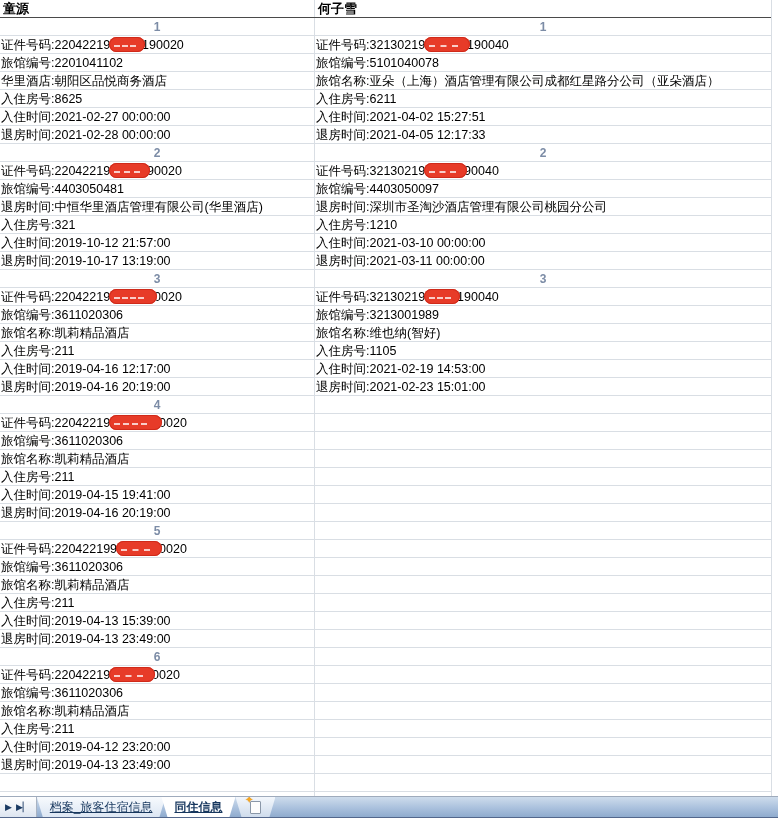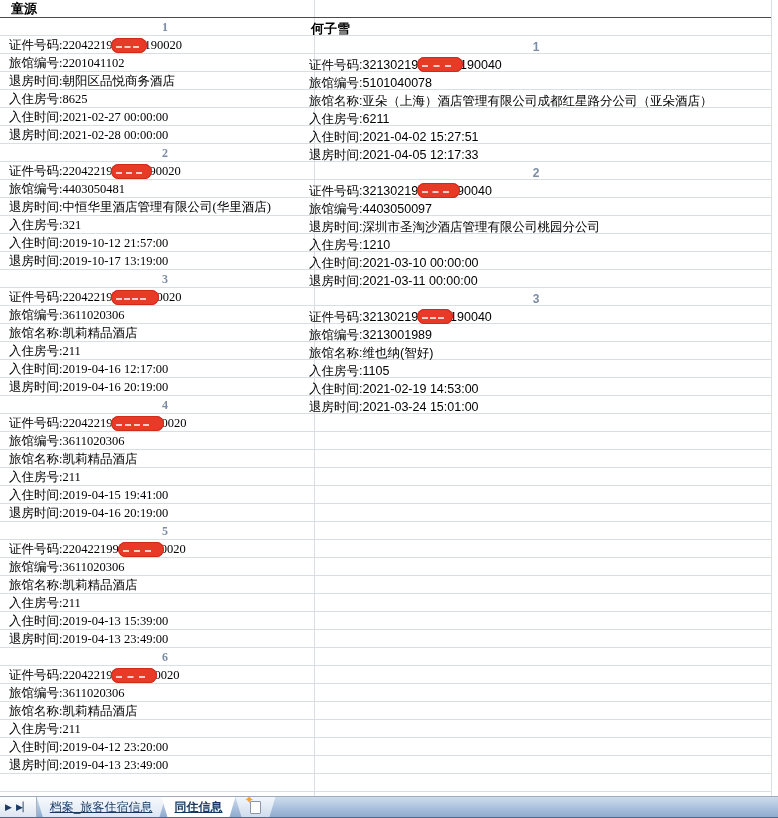--- a/index.html
+++ b/index.html
@@ -8,22 +8,22 @@
   .app { position:relative; width:778px; height:818px; background:#fff; }
 
   
   .grid-bg { position:absolute; left:0; top:0; width:771px; height:796px;
              background:repeating-linear-gradient(to bottom, transparent 0 17px, #d9dee4 17px 18px); }
   .vline { position:absolute; top:0; width:1px; height:796px; background:#d9dee4; }
   .v1 { left:314px; } .v2 { left:771px; }
   .header-underline { position:absolute; left:0; top:17px; width:771px; height:1px; background:#4a4a4a; }
 
   .col { position:absolute; top:0; }
-  .col-0 { left:8px; width:314px;font-family:Liberation Serif, serif; }
-  .col-1 { left:308px; width:456px;margin-top:20px; }
+  .col-0 { left:0; width:314px; }
+  .col-1 { left:315px; width:456px; }
   .row { height:18px; line-height:18px; font-size:12.5px; color:#000; white-space:nowrap; overflow:visible; }
   .person-header { height:18px; line-height:17px; padding-left:3px; font-weight:bold; font-size:13px; color:#000; }
   .num { text-align:center; color:#7c8ca6; font-weight:bold; font-size:12px; }
   .id, .field { padding-left:1px; }
 
   
   .redact { display:inline-block; height:15px; background:#e73b28; border-radius:8px;
             box-shadow:inset 0 0 0 1px #cf2a1a; vertical-align:middle; position:relative;
             top:-1px; margin:0 -3px 0 -1px; }
   .redact i { display:block; height:0; width:62%; margin:8px 0 0 5px;
@@ -60,21 +60,21 @@
   <div class="vline v2"></div>
   <div class="header-underline"></div>
 
   <div class="col col-0">
     <div class="person-header">童源</div>
     <div class="records">
   <div class="record">
     <div class="row num">1</div>
     <div class="row id"><span class="pfx">证件号码:22042219</span><span class="redact" style="width: 36px;"><i></i></span><span class="sfx">190020</span></div>
   <div class="row field">旅馆编号:2201041102</div>
-          <div class="row field">退房时间:朝阳区品悦商务酒店</div>
+          <div class="row field">华里酒店:朝阳区品悦商务酒店</div>
           <div class="row field">入住房号:8625</div>
           <div class="row field">入住时间:2021-02-27 00:00:00</div>
           <div class="row field">退房时间:2021-02-28 00:00:00</div>
         </div>
 
   <div class="record">
     <div class="row num">2</div>
     <div class="row id"><span class="pfx">证件号码:22042219</span><span class="redact" style="width: 41px;"><i></i></span><span class="sfx">90020</span></div>
   <div class="row field">旅馆编号:4403050481</div>
           <div class="row field">退房时间:中恒华里酒店管理有限公司(华里酒店)</div>
@@ -148,21 +148,21 @@
           <div class="row field">退房时间:2021-03-11 00:00:00</div>
         </div>
 
   <div class="record">
     <div class="row num">3</div>
     <div class="row id"><span class="pfx">证件号码:32130219</span><span class="redact" style="width: 36px;"><i></i></span><span class="sfx">190040</span></div>
   <div class="row field">旅馆编号:3213001989</div>
           <div class="row field">旅馆名称:维也纳(智好)</div>
           <div class="row field">入住房号:1105</div>
           <div class="row field">入住时间:2021-02-19 14:53:00</div>
-          <div class="row field">退房时间:2021-03-24 15:01:00</div>
+          <div class="row field">退房时间:2021-02-23 15:01:00</div>
         </div>
 </div>
   </div>
 
   <div class="tabbar">
     <div class="tab-nav">
       <span>▶</span>
       <span>▶▏</span>
     </div>
     <div class="tab">

